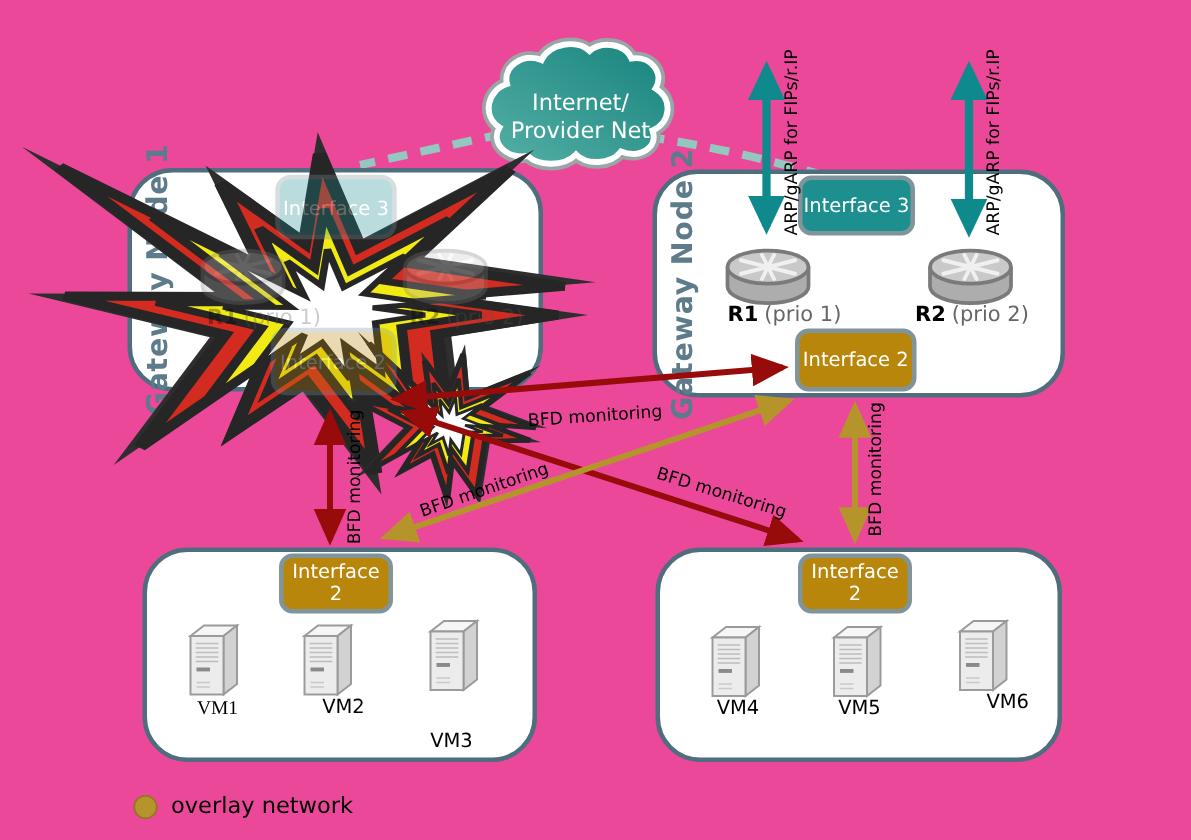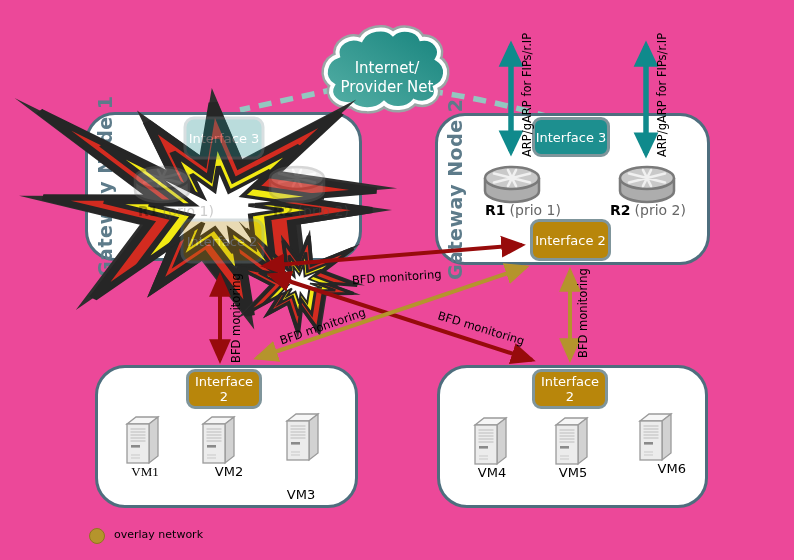--- a/index.html
+++ b/index.html
@@ -31,22 +31,22 @@
   .goldbg { background:#b8860b; }
   .rlabel { position:absolute; width:110px; text-align:center; font-size:14px; color:#000; white-space:nowrap; }
   .rlabel b { font-weight:bold; }
   .rlabel span { color:#666; margin-left:4px; }
   .vmlabel { position:absolute; width:60px; text-align:center; font-size:13px; color:#000; }
   .ctitle {
     position:absolute; left:0; right:0; text-align:center;
     font-size:24px; font-weight:bold; color:#5d7b8a;
   }
   .legend {
-    position:absolute; left:89px; top:528px; display:flex; align-items:flex-start;
-    gap:9px; font-size:11px; color:#000; z-index:2;
+    position:absolute; left:89px; top:528px; display:flex; align-items:flex-end;
+    gap:9px; font-size:15px; color:#000; z-index:2;
   }
   .legend .dot {
     width:16px; height:16px; border-radius:50%;
     background:#b5942c; border:1px solid #8f761e;
   }
 </style>
 </head>
 <body>
 
 <div class="canvas">

